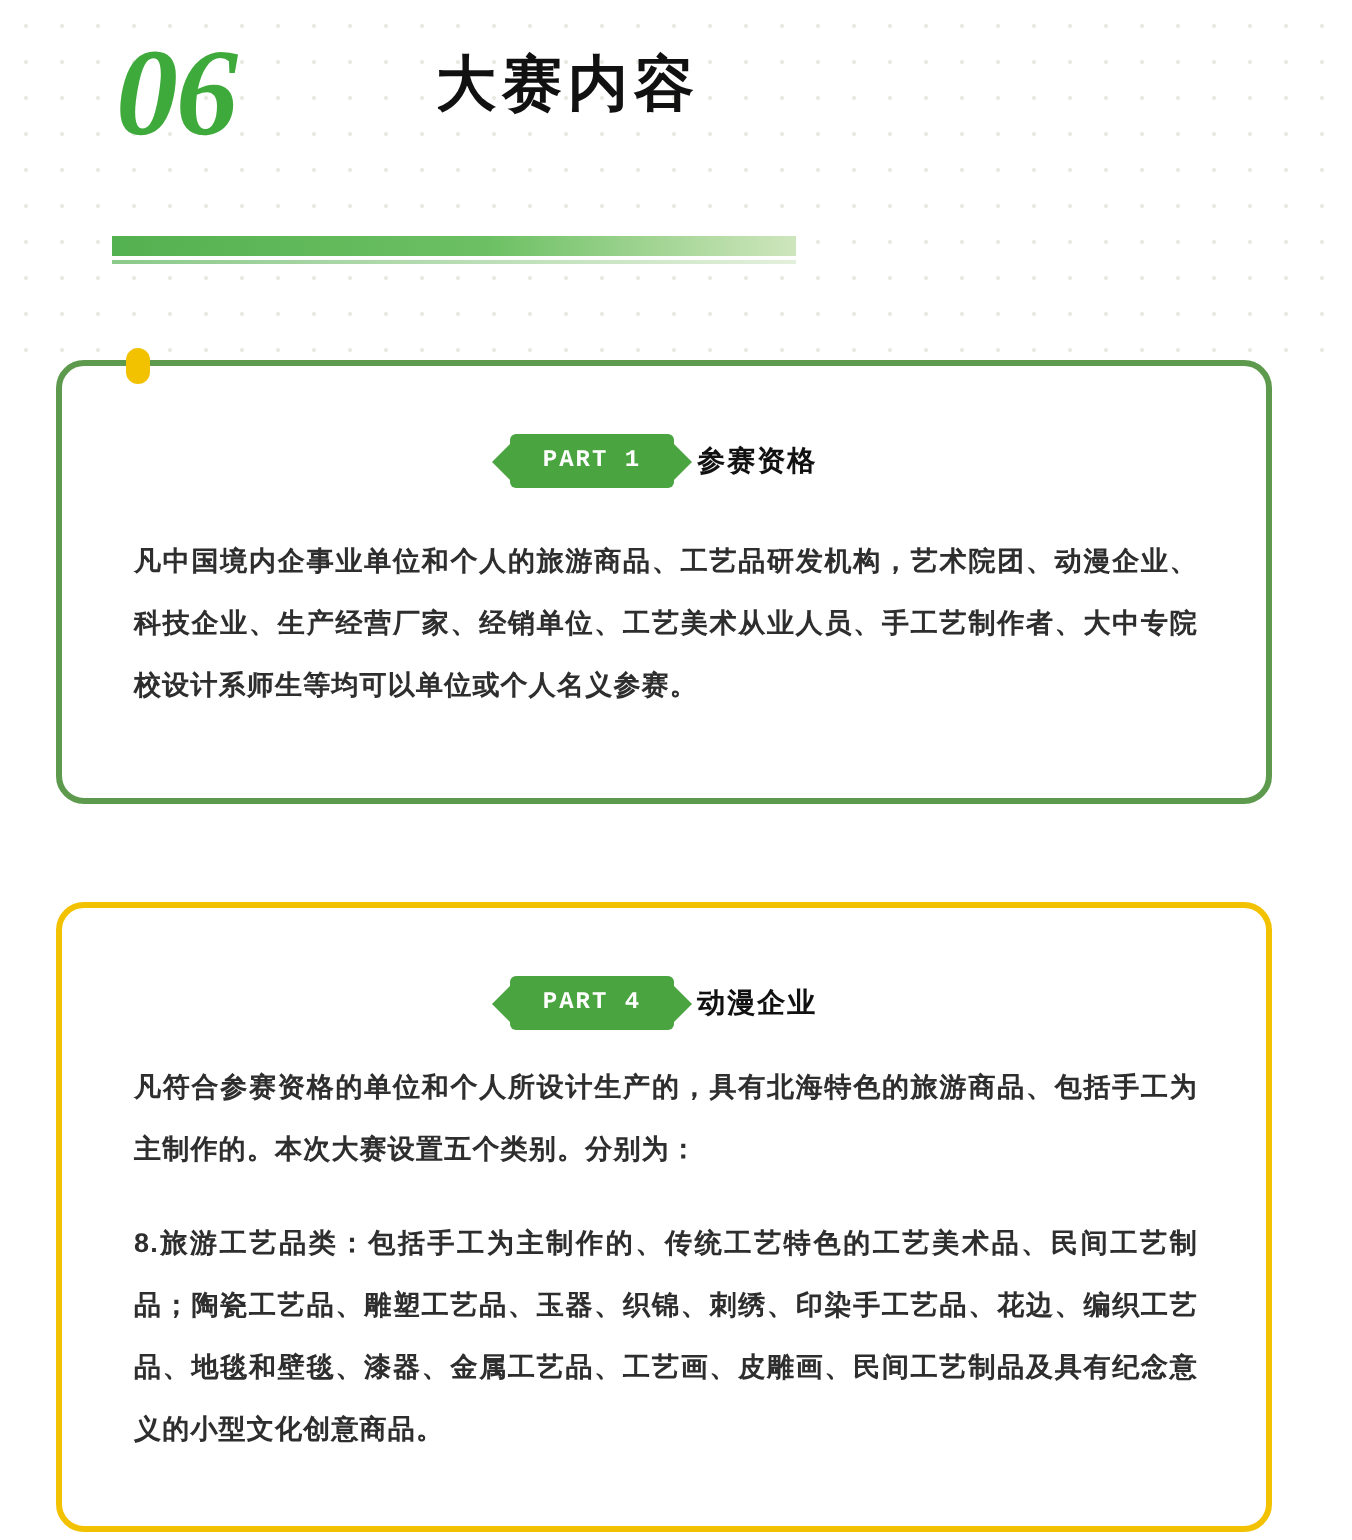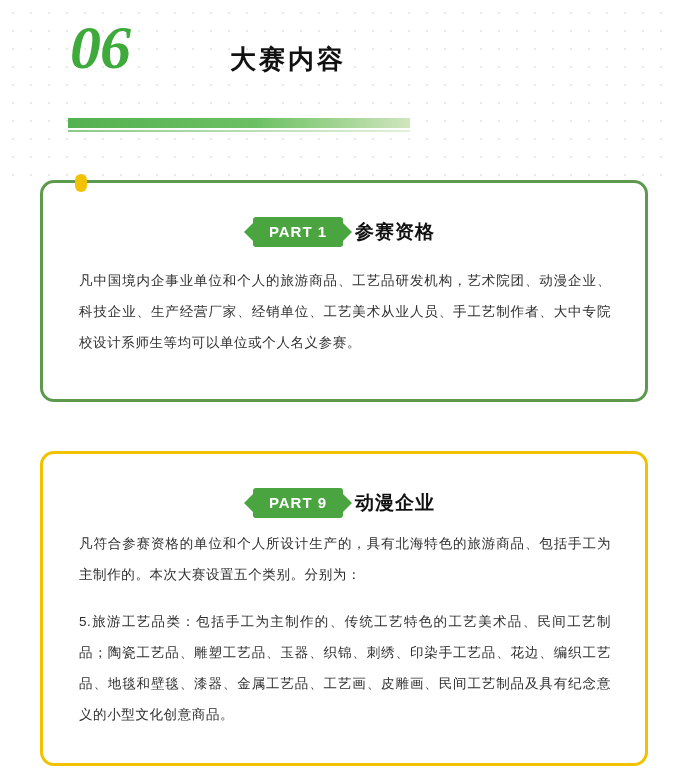--- a/index.html
+++ b/index.html
@@ -26,21 +26,21 @@
     background-size: 18px 18px;
     background-position: 4px 4px;
     z-index: 0;
   }
 
   .page {
     position: relative;
     z-index: 1;
     width: 612px;
     height: 770px;
-    padding: 0 40px;
+    padding: 0 28px;
     border-radius: 27px;
   }
 
   
   .header {
     position: relative;
     padding-top: 18px;
     height: 150px;
   }
   .big-number {
@@ -54,24 +54,23 @@
     position: absolute;
     left: 30px;
     top: 16px;
   }
   .header-title {
     position: absolute;
     left: 190px;
     top: 22px;
     font-family: "Liberation Serif", "DejaVu Serif", serif;
     font-weight: bold;
-    font-size: 26px;
+    font-size: 30px;
     letter-spacing: 3px;
     color: #111111;
-    margin-top: 20px;
   }
   .header-sub {
     position: absolute;
     left: 30px;
     top: 88px;
     font-family: "Liberation Serif", "DejaVu Serif", serif;
     font-weight: bold;
     font-style: italic;
     font-size: 16px;
     letter-spacing: 2.5px;
@@ -129,23 +128,23 @@
     left: 0;
     width: 100%;
     display: flex;
     justify-content: center;
     align-items: center;
   }
   .ribbon {
     position: relative;
     background: #4aa43f;
     color: #ffffff;
-    font-family: Liberation Sans, sans-serif;
-    font-weight: bold;
-    font-size: 15px;
+    font-family: Liberation Mono, monospace;
+    font-weight: bold;
+    font-size: 12px;
     letter-spacing: 1px;
     padding: 6px 16px 7px 16px;
     border-radius: 3px;
     margin-right: 12px;
     box-shadow: 0 0 0 3px #ffffff;
     text-align: right;
   }
   .ribbon::before,
   .ribbon::after {
     content: "";
@@ -162,38 +161,38 @@
   }
   .ribbon::after {
     right: -9px;
     border-top: 9px solid transparent;
     border-bottom: 9px solid transparent;
     border-left: 9px solid #4aa43f;
   }
   .part-title {
     font-family: Liberation Sans, sans-serif;
     font-weight: bold;
-    font-size: 19px;
+    font-size: 14px;
     color: #111111;
     letter-spacing: 1px;
   }
 
   .card-body {
     position: absolute;
     left: 36px;
     right: 34px;
     top: 82px;
     font-size: 13.5px;
     line-height: 31px;
     color: #2e2e2e;
     letter-spacing: 0.6px;
     text-align: justify;
   }
   .card.yellow .card-body { top: 74px; }
-  .card-body p { margin: 0 0 16px 0; }
+  .card-body p { margin: 0 0 16px 0; font-weight: bold; }
   .card-body p:last-child { margin-bottom: 0; }
 </style>
 </head>
 <body>
 
 <div class="grid-bg"></div>
 
 <div class="page">
 
   <div class="header">
@@ -209,22 +208,22 @@
       <span class="ribbon">PART 1</span>
       <span class="part-title">参赛资格</span>
     </div>
     <div class="card-body">
       <p>凡中国境内企事业单位和个人的旅游商品、工艺品研发机构，艺术院团、动漫企业、科技企业、生产经营厂家、经销单位、工艺美术从业人员、手工艺制作者、大中专院校设计系师生等均可以单位或个人名义参赛。</p>
     </div>
   </div>
 
   <div class="card yellow">
     <div class="part-row">
-      <span class="ribbon">PART 9</span>
+      <span class="ribbon">PART 4</span>
       <span class="part-title">动漫企业</span>
     </div>
     <div class="card-body">
       <p>凡符合参赛资格的单位和个人所设计生产的，具有北海特色的旅游商品、包括手工为主制作的。本次大赛设置五个类别。分别为：</p>
-      <p>5.旅游工艺品类：包括手工为主制作的、传统工艺特色的工艺美术品、民间工艺制品；陶瓷工艺品、雕塑工艺品、玉器、织锦、刺绣、印染手工艺品、花边、编织工艺品、地毯和壁毯、漆器、金属工艺品、工艺画、皮雕画、民间工艺制品及具有纪念意义的小型文化创意商品。</p>
+      <p>8.旅游工艺品类：包括手工为主制作的、传统工艺特色的工艺美术品、民间工艺制品；陶瓷工艺品、雕塑工艺品、玉器、织锦、刺绣、印染手工艺品、花边、编织工艺品、地毯和壁毯、漆器、金属工艺品、工艺画、皮雕画、民间工艺制品及具有纪念意义的小型文化创意商品。</p>
     </div>
   </div>
 
 </div>
 
 </body></html>

